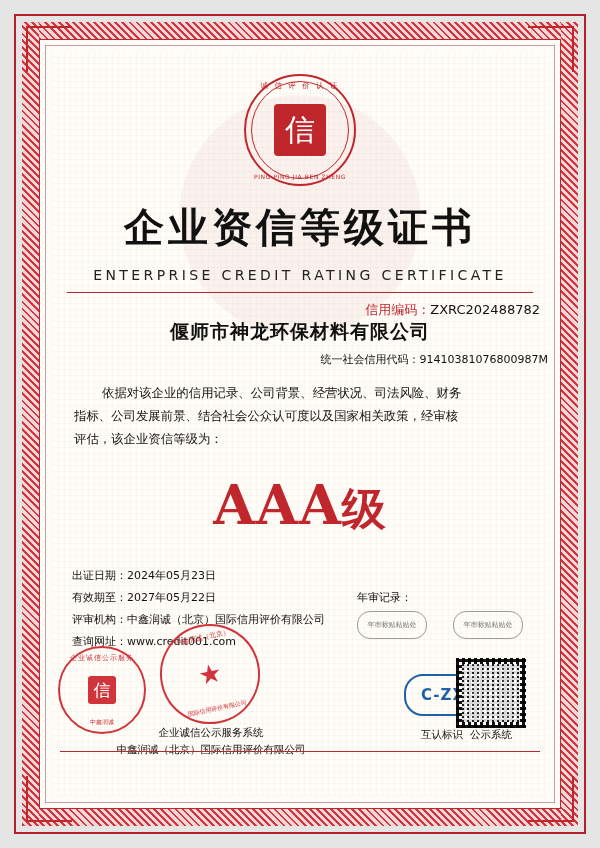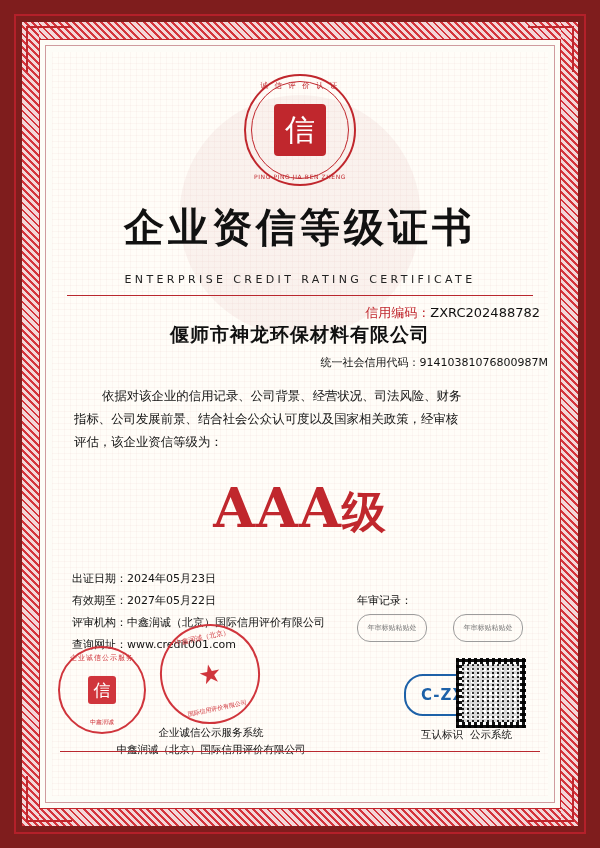--- a/index.html
+++ b/index.html
@@ -6,21 +6,21 @@
   body{
     width:600px;height:848px;
     background:#c9c9c9;
     font-family:"DejaVu Sans","Liberation Sans",sans-serif;
     overflow:hidden;
   }
   
   .page{
     position:relative;
     width:600px;height:848px;
-    background:#7f1d1d;
+    background:#e5e5e5;
     box-sizing:border-box;
     padding:14px;
   }
   
   .frame-outer{
     position:absolute;inset:14px;
     border:2px solid #b4202a;
     box-sizing:border-box;
   }
   
@@ -108,23 +108,23 @@
   .title-cn{
     margin-top:14px;
     text-align:center;
     font-size:40px;
     font-weight:bold;
     letter-spacing:4px;
     color:#111;
     font-family:"DejaVu Sans","Liberation Sans",sans-serif;
   }
   .title-en{
-    margin-top:18px;
-    text-align:center;
-    font-size:11px;
+    margin-top:12px;
+    text-align:center;
+    font-size:14px;
     letter-spacing:3.4px;
     color:#222;
   }
   .rule{
     width:94%;height:1px;margin:9px auto 0 auto;
     background:#b9272e;
   }
   
   .certno-row{
     margin-top:8px;

